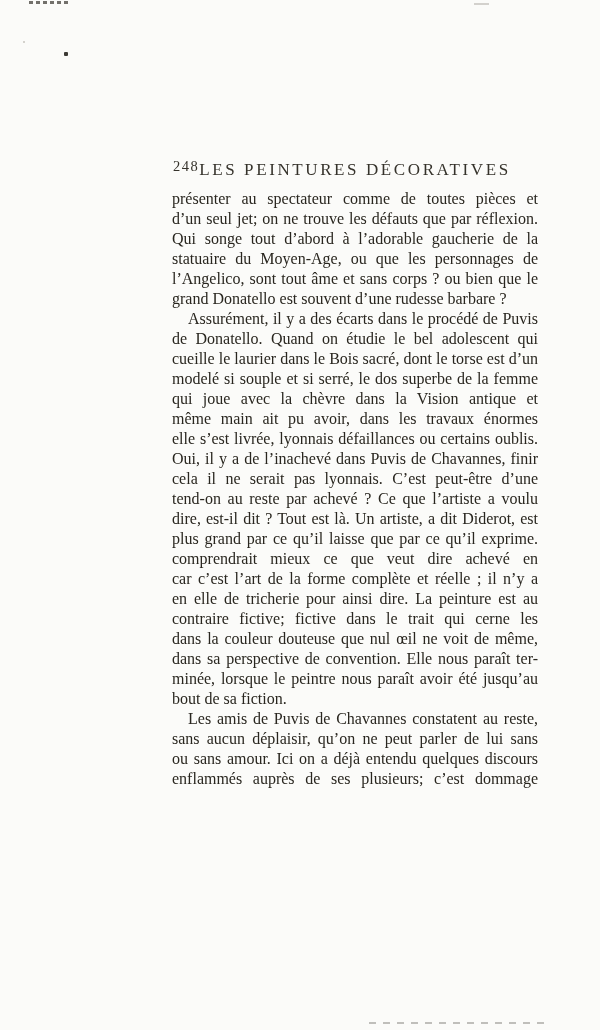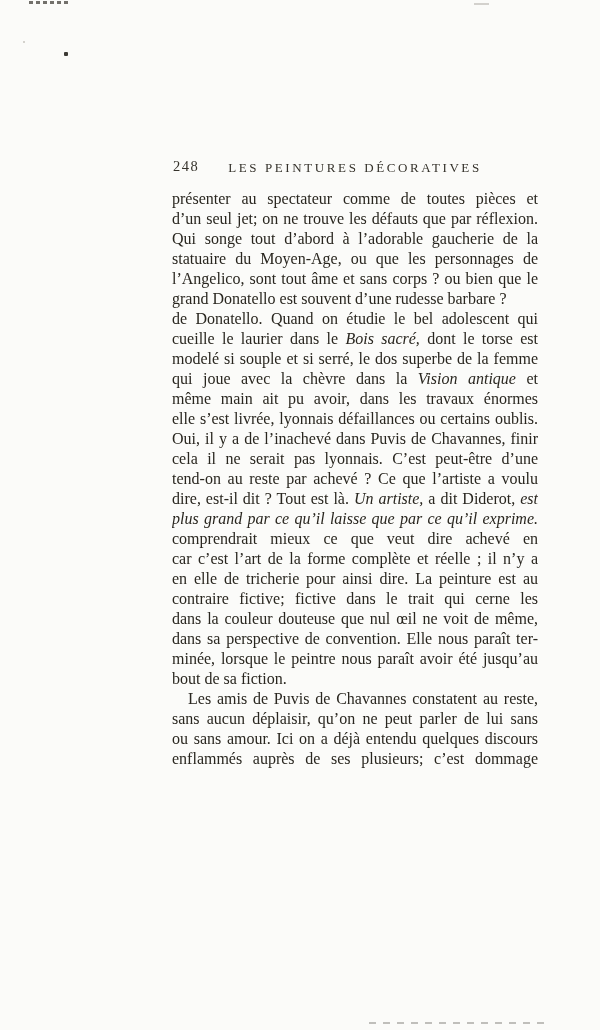--- a/index.html
+++ b/index.html
@@ -39,35 +39,35 @@
     position:absolute;left:172px;top:158px;width:366px;color:var(--ink);
   }
   .header{
     position:relative;height:17px;margin-bottom:14px;color:var(--header-ink);
   }
   .pageno{
     position:absolute;left:1px;top:0;
     font-size:14.5px;letter-spacing:1.5px;
   }
   .title{
-    text-align:center;font-size:13px;letter-spacing:2.6px;
+    text-align:center;font-size:17px;letter-spacing:2.6px;
     padding-top:2px;
   }
   .text-block{
     font-size:16px;
   }
   .line{
     height:20px;line-height:20px;overflow:hidden;
     text-align:justify;
   }
   .line::after{content:"";display:inline-block;width:100%;height:0;}
   .line.noj{text-align:left;}
   .line.noj::after{content:none;}
   .line.indent{text-indent:16px;}
-  .it{font-style:italic;}
+  .it{}
 </style>
 </head>
 <body>
 
 <div class="page">
 
   <div class="artifact a-top-dashes"></div>
   <div class="artifact a-top-right-dash"></div>
   <div class="artifact a-dot"></div>
   <div class="artifact a-speck"></div>
@@ -78,20 +78,21 @@
       <span class="pageno">248</span>
       <div class="title">LES PEINTURES DÉCORATIVES</div>
     </div>
     <div class="text-block">
         <div class="line"><span>présenter au spectateur comme de toutes pièces et coulées</span></div>
         <div class="line"><span>d’un seul jet; on ne trouve les défauts que par réflexion.</span></div>
         <div class="line"><span>Qui songe tout d’abord à l’adorable gaucherie de la</span></div>
         <div class="line"><span>statuaire du Moyen-Age, ou que les personnages de</span></div>
         <div class="line"><span>l’Angelico, sont tout âme et sans corps ? ou bien que le</span></div>
         <div class="line noj"><span>grand Donatello est souvent d’une rudesse barbare ?</span></div>
+        <div class="line indent"><span>Assurément, il y a des écarts dans le procédé de Puvis</span></div>
         <div class="line"><span>de Donatello. Quand on étudie le bel adolescent qui</span></div>
         <div class="line"><span>cueille le laurier dans le </span><span class="it">Bois sacré,</span><span> dont le torse est d’un</span></div>
         <div class="line"><span>modelé si souple et si serré, le dos superbe de la femme</span></div>
         <div class="line"><span>qui joue avec la chèvre dans la </span><span class="it">Vision antique</span><span> et plusieurs</span></div>
         <div class="line"><span>même main ait pu avoir, dans les travaux énormes auxquels</span></div>
         <div class="line"><span>elle s’est livrée, lyonnais défaillances ou certains oublis.</span></div>
         <div class="line"><span>Oui, il y a de l’inachevé dans Puvis de Chavannes, finir</span></div>
         <div class="line"><span>cela il ne serait pas lyonnais. C’est peut-être d’une profonde</span></div>
         <div class="line"><span>tend-on au reste par achevé ? Ce que l’artiste a voulu vous</span></div>
         <div class="line"><span>dire, est-il dit ? Tout est là. </span><span class="it">Un artiste,</span><span> a dit Diderot, </span><span class="it">est</span></div>

